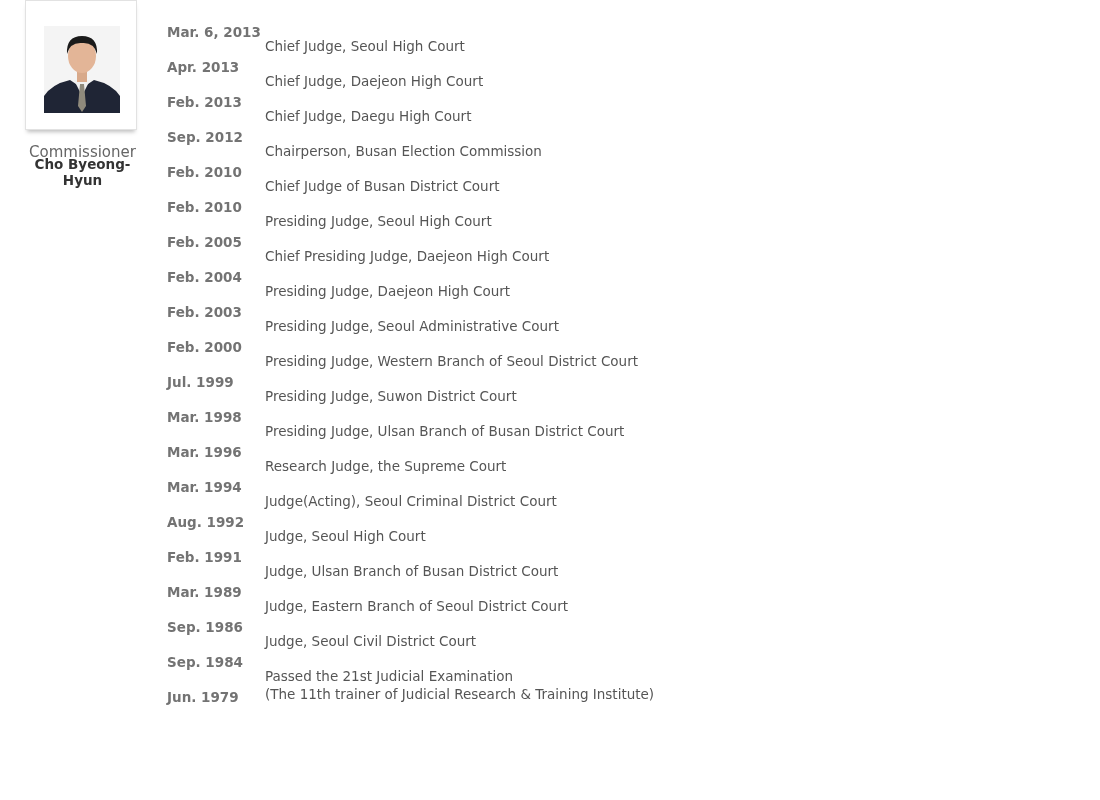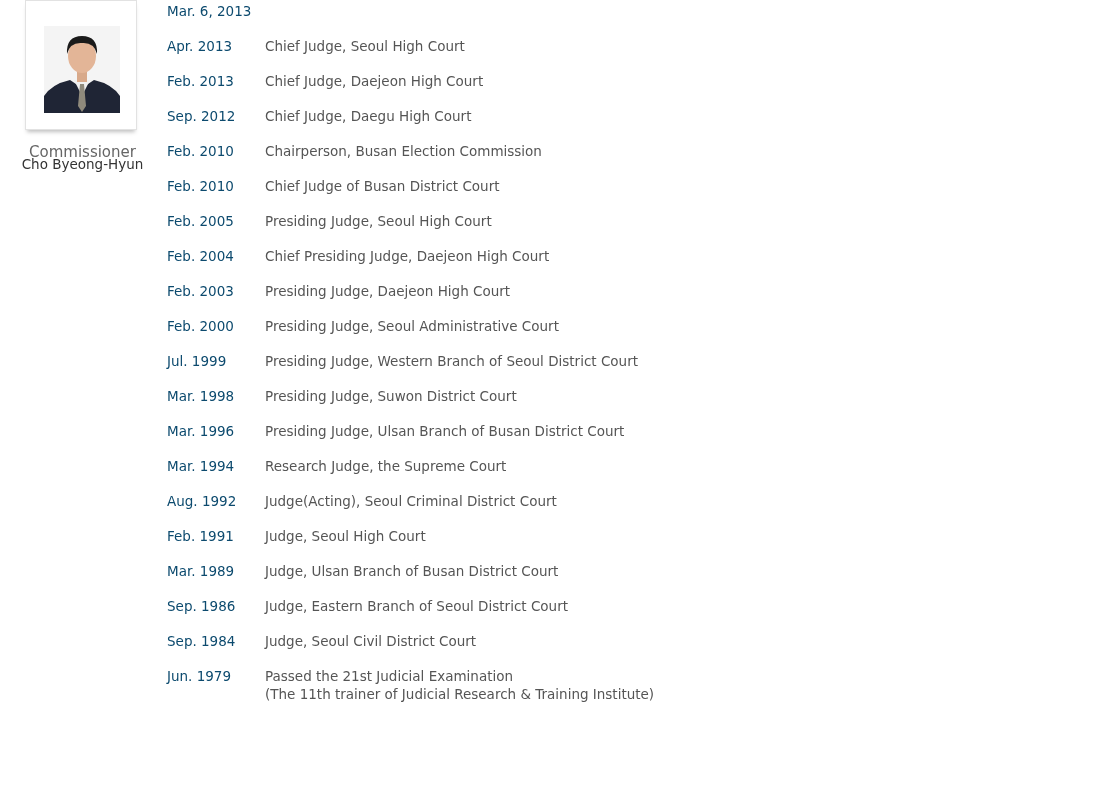--- a/index.html
+++ b/index.html
@@ -6,24 +6,24 @@
   body { width:1100px; height:800px; position:relative; overflow:hidden;
          font-family:"DejaVu Sans", "Liberation Sans", sans-serif; color:#555; }
   .profile { position:absolute; left:20px; top:0; width:125px; text-align:center; }
   .photo-frame { position:absolute; left:5px; top:0; width:112px; height:130px;
                  background:#fff; border:1px solid #e2e2e2; box-sizing:border-box;
                  box-shadow:0 4px 4px -2px rgba(0,0,0,0.25); }
   .photo { position:absolute; left:18px; top:25px; width:76px; height:87px;
            background:#f6f6f6; overflow:hidden; }
   .photo svg { width:76px; height:87px; display:block; }
   .role { position:absolute; left:0; top:143px; width:125px; font-size:15px; color:#666; }
-  .name { position:absolute; left:0; top:156px; width:125px; font-size:13.5px; font-weight:normal; color:#333; }
+  .name { position:absolute; left:0; top:156px; width:125px; font-size:13.5px; font-weight:bold; color:#333; }
   .timeline { position:absolute; left:167px; top:2px; width:700px; }
   .row { display:flex; height:35px; font-size:13.5px; line-height:18px; }
-  .row .date { width:98px; font-weight:normal; color:#0c4a6e; white-space:nowrap; }
+  .row .date { width:98px; font-weight:bold; color:#737373; white-space:nowrap;margin-top:21px; }
   .row .desc { color:#555; white-space:nowrap; }
   .row.multi { height:40px; }
 </style>
 </head>
 <body>
 
 <div class="profile">
   <div class="photo-frame">
     <div class="photo">
       <svg viewBox="0 0 76 87">

